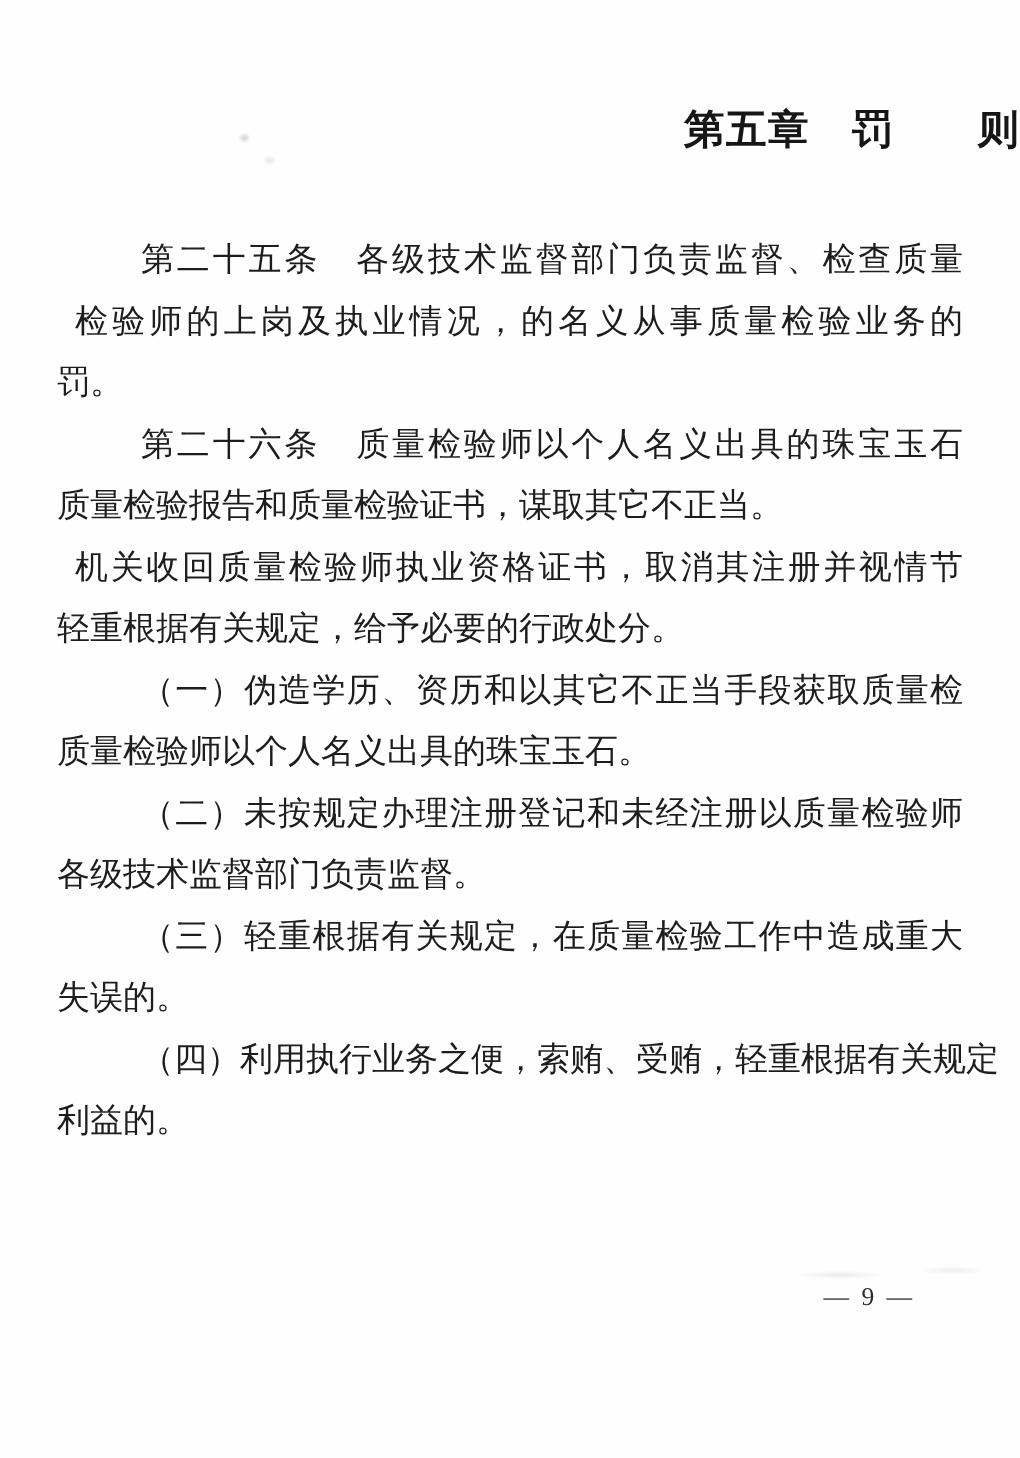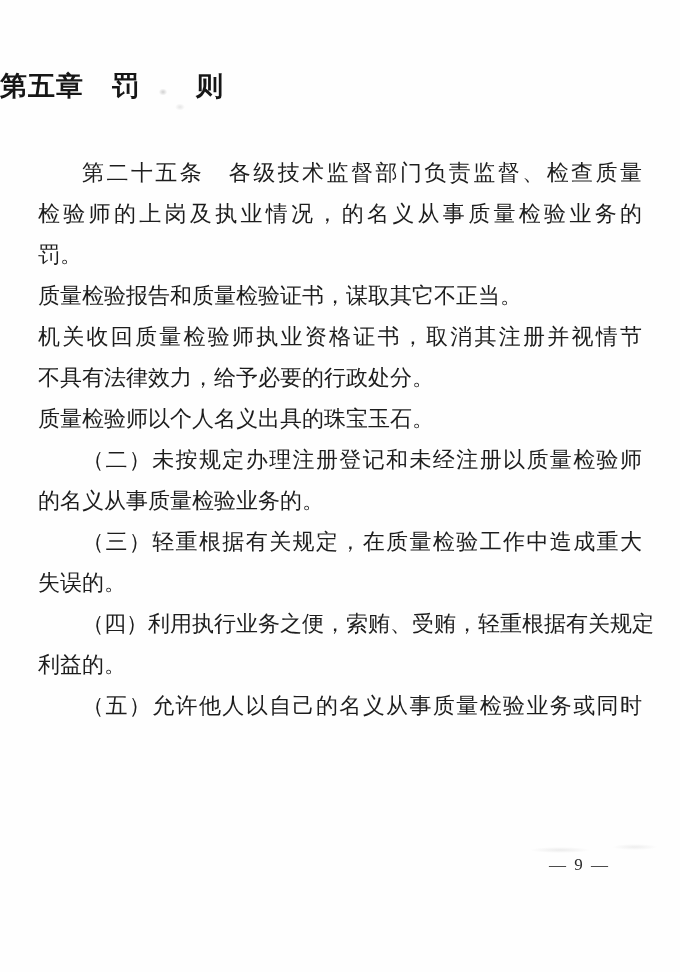--- a/index.html
+++ b/index.html
@@ -19,21 +19,21 @@
       #fefefe;
     overflow: hidden;
     font-family: "Liberation Serif", "DejaVu Serif", serif;
     color: #1d1d1d;
   }
   .chapter-title {
     position: absolute;
     top: 68px;
     left: 0;
     right: 0;
-    text-align: left;
+    text-align: right;
     font-family: "Liberation Sans", "DejaVu Sans", sans-serif;
     font-weight: 700;
     font-size: 27px;
     letter-spacing: 1px;
     color: #161616;
     white-space: pre;
   }
   .body-text {
     position: absolute;
     top: 152px;
@@ -47,20 +47,21 @@
     white-space: nowrap;
     color: #1d1d1d;
   }
   .line.indent {
     padding-left: 44px;
   }
   .line.fill {
     text-align: justify;
     text-align-last: justify;
     text-justify: inter-character;
+    margin-left: 12px;
   }
   .page-number {
     position: absolute;
     top: 855px;
     right: 70px;
     font-size: 17px;
     letter-spacing: 2px;
     color: #2a2a2a;
     font-family: "Liberation Serif", "DejaVu Serif", serif;
   }
@@ -69,28 +70,29 @@
 <body>
 
 <div class="page">
 
   <div class="chapter-title">第五章　罚　　则</div>
 
   <div class="body-text">
     <div class="line indent fill">第二十五条　各级技术监督部门负责监督、检查质量</div>
     <div class="line fill">检验师的上岗及执业情况，的名义从事质量检验业务的</div>
     <div class="line">罚。</div>
+    <div class="line indent fill">第二十六条　质量检验师以个人名义出具的珠宝玉石</div>
     <div class="line">质量检验报告和质量检验证书，谋取其它不正当。</div>
     <div class="line fill">机关收回质量检验师执业资格证书，取消其注册并视情节</div>
-    <div class="line">不具有法律效力，给予必要的行政处分。</div>
+    <div class="line">轻重根据有关规定，给予必要的行政处分。</div>
+    <div class="line indent fill">（一）伪造学历、资历和以其它不正当手段获取质量检</div>
     <div class="line">质量检验师以个人名义出具的珠宝玉石。</div>
     <div class="line indent fill">（二）未按规定办理注册登记和未经注册以质量检验师</div>
-    <div class="line">的名义从事质量检验业务的。</div>
+    <div class="line">各级技术监督部门负责监督。</div>
     <div class="line indent fill">（三）轻重根据有关规定，在质量检验工作中造成重大</div>
     <div class="line">失误的。</div>
     <div class="line indent fill">（四）利用执行业务之便，索贿、受贿，轻重根据有关规定</div>
     <div class="line">利益的。</div>
-    <div class="line indent fill">（五）允许他人以自己的名义从事质量检验业务或同时</div>
   </div>
 
   <div class="page-number">— 9 —</div>
 
 </div>
 
 </body></html>

